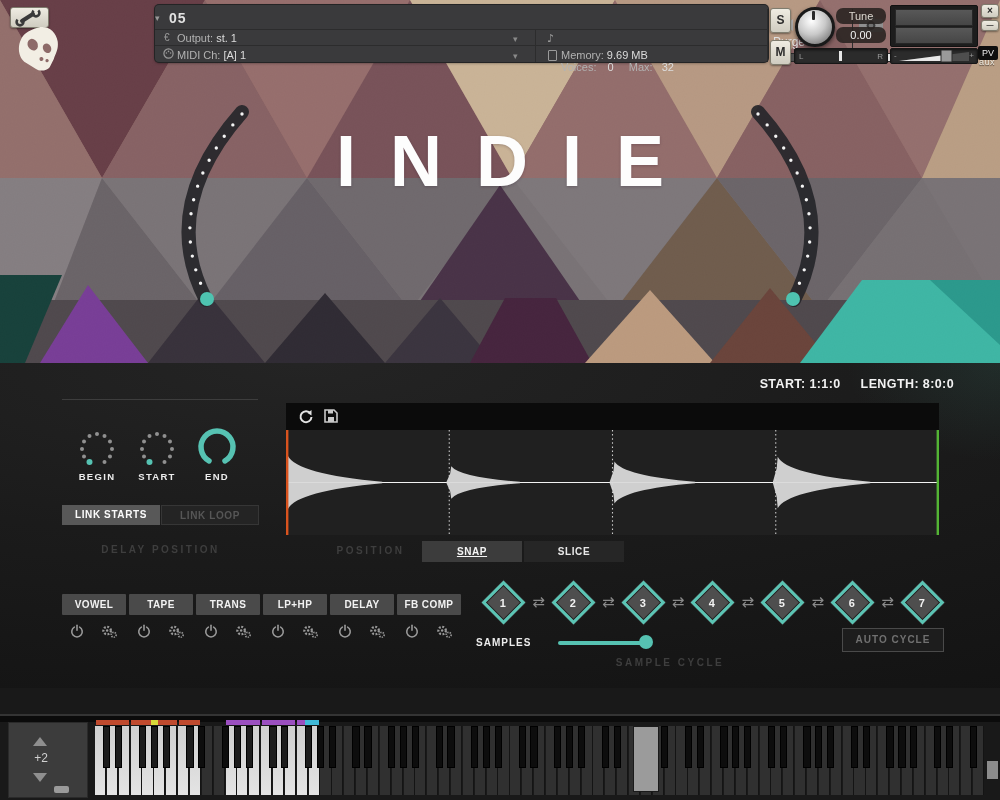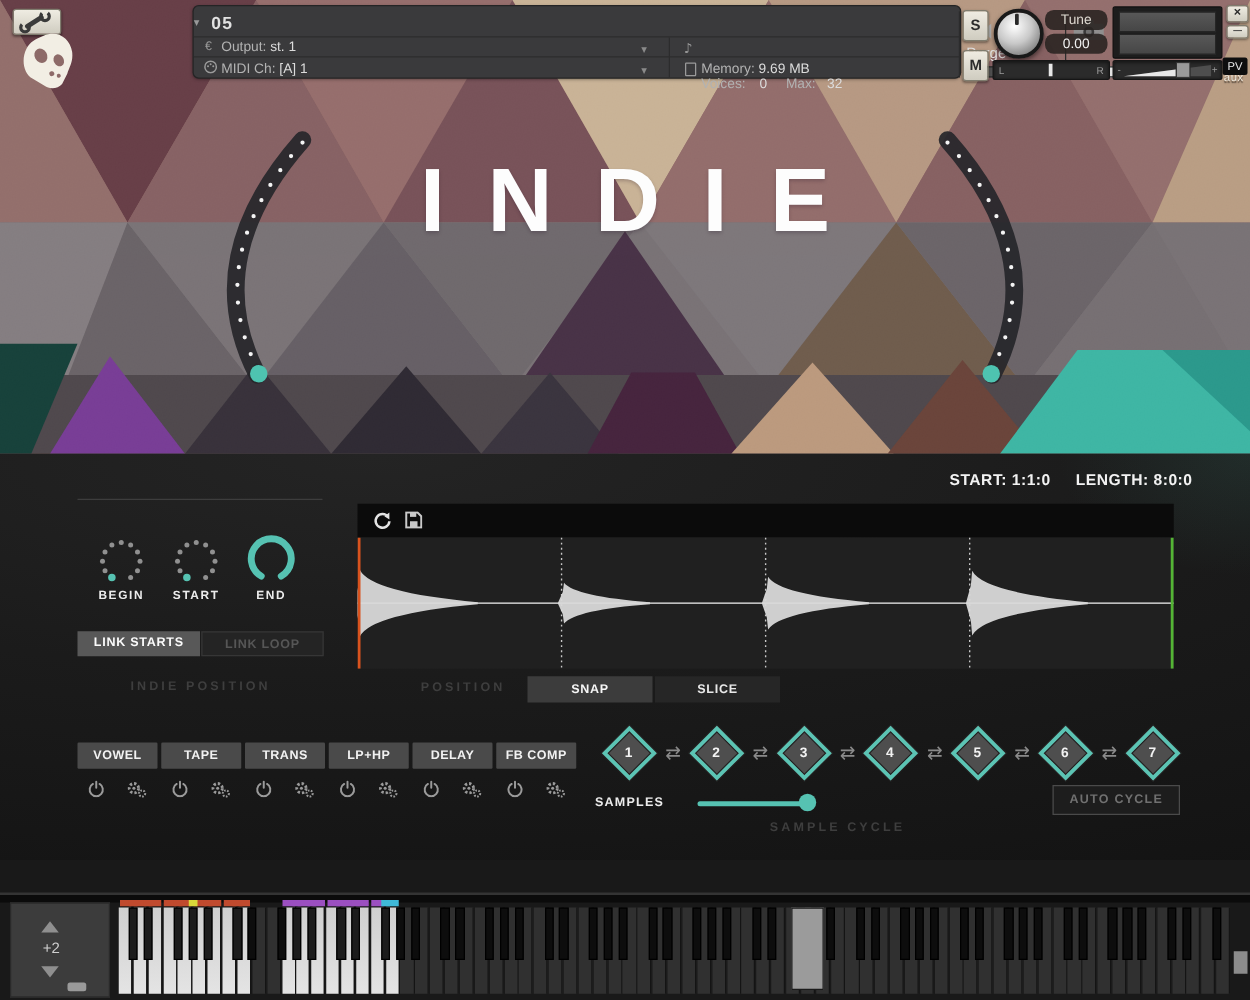--- a/index.html
+++ b/index.html
@@ -317,21 +317,21 @@
     <circle cx="29.499999999999996" cy="34.99038105676658" r="2" fill="#909090"></circle>
   </svg>
 <svg class="abs" style="left:195px;top:425px;" width="44" height="44" viewBox="0 0 44 44">
   <path d="M 14 35.9 A 16 16 0 1 1 30 35.9" fill="none" stroke="#56c2b2" stroke-width="5.5" stroke-linecap="round"></path>
 </svg>
 <div class="knoblbl" style="left:67px;top:471px;">BEGIN</div>
 <div class="knoblbl" style="left:127px;top:471px;">START</div>
 <div class="knoblbl" style="left:187px;top:471px;">END</div>
 <div class="toggle t-on" style="left:62px;top:505px;width:98px;">LINK STARTS</div>
 <div class="toggle t-off" style="left:161px;top:505px;width:98px;">LINK LOOP</div>
-<div class="seclbl" style="left:62px;top:544px;width:197px;">INDIE POSITION</div>
+<div class="seclbl" style="left:62px;top:544px;width:197px;">DELAY POSITION</div>
 
 <div id="wave-topbar" class="abs">
   <svg class="abs" style="left:12px;top:6px;" width="16" height="16" viewBox="0 0 16 16">
     <path d="M 12.5 4.5 A 5.5 5.5 0 1 0 13.5 8" fill="none" stroke="#e4e4e4" stroke-width="2"></path>
     <polygon points="13.5,1 13.5,6.5 9.5,4" fill="#e4e4e4"></polygon>
   </svg>
   <svg class="abs" style="left:38px;top:6px;" width="14" height="14" viewBox="0 0 14 14">
     <path d="M1 1 H10 L13 4 V13 H1 Z" fill="none" stroke="#c9c9c9" stroke-width="1.6"></path>
     <rect x="4" y="8" width="6" height="5" fill="#c9c9c9"></rect>
       <rect x="4" y="1" width="5" height="3.5" fill="#c9c9c9"></rect>
@@ -348,21 +348,21 @@
          L 234.00900000000001 53.3 Q 174.209 57.7224 165.209 68.82 L 164.209 61.476 Z" fill="#d9d9d9" opacity="0.95"></path>
     <path d="M 323.459 52.5 L 327.459 40.906 L 328.459 31.42 Q 337.459 45.754400000000004 409.159 51.7
          L 409.159 53.3 Q 337.459 59.245599999999996 328.459 73.58 L 327.459 64.094 Z" fill="#d9d9d9" opacity="0.95"></path>
     <path d="M 486.709 52.5 L 490.709 38.288 L 491.709 26.66 Q 500.709 44.2312 584.309 51.7
          L 584.309 53.3 Q 500.709 60.7688 491.709 78.34 L 490.709 66.712 Z" fill="#d9d9d9" opacity="0.95"></path>
     <rect x="0" y="0" width="2.4" height="105" fill="#d9531e"></rect>
     <rect x="650.6" y="0" width="2.4" height="105" fill="#54b435"></rect>
   </svg>
 
 <div class="seclbl" style="left:318px;top:545px;width:105px;">POSITION</div>
-<div class="toggle t-sel" style="left:422px;top:541px;width:100px;height:21px;line-height:21px;">SNAP</div>
+<div class="toggle t-sel" style="left:422px;top:541px;width:100px;height:21px;line-height:21px;text-decoration:underline;">SNAP</div>
 <div class="toggle t-dim" style="left:524px;top:541px;width:100px;height:21px;line-height:21px;">SLICE</div>
 
 <div id="fx-row" class="abs">
     <div class="fx-unit" style="left: 0px;">
       <div class="fx-tab">VOWEL</div>
       <div class="fx-icons">
         <svg width="14" height="14" viewBox="0 0 16 16">
           <path d="M8 1.5 V7" stroke="#9a9a9a" stroke-width="1.8" stroke-linecap="round" fill="none"></path>
           <path d="M5 3.6 a6 6 0 1 0 6 0" stroke="#9a9a9a" stroke-width="1.8" fill="none" stroke-linecap="round"></path>
         </svg>

